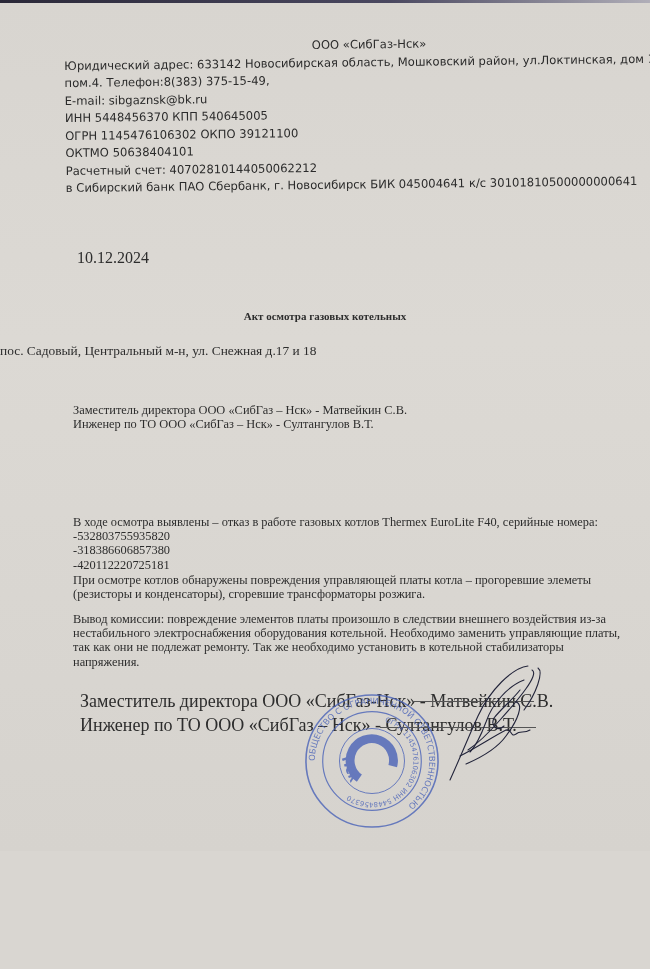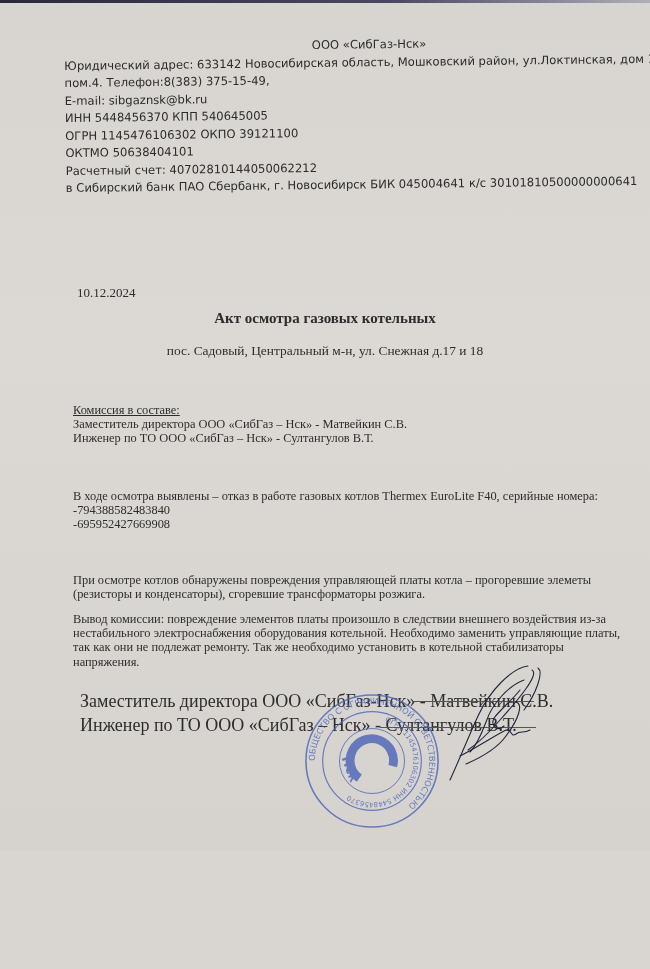--- a/index.html
+++ b/index.html
@@ -20,35 +20,35 @@
     position: absolute; left: 64px; top: 40px; width: 580px;
     font-family: "DejaVu Sans", sans-serif; font-size: 11.6px; color: #2b2b2b;
     line-height: 17.5px;
     transform: rotate(-0.7deg); transform-origin: left top;
   }
   .letterhead .company { text-align: center; padding-left: 30px; }
   .letterhead .line { white-space: nowrap; }
   .serif {
     font-family: "Liberation Serif", serif; color: #2d2d2d;
   }
-  .date { position: absolute; left: 77px; top: 249px; font-size: 13px; margin-top: 36px; }
+  .date { position: absolute; left: 77px; top: 249px; font-size: 16px; }
   .title {
     position: absolute; left: 0; width: 650px; top: 310px; text-align: center;
-    font-weight: bold; font-size: 15px;
+    font-weight: bold; font-size: 11px;
   }
   .address {
-    position: absolute; left: 0; width: 650px; top: 343px; text-align: center;
+    position: absolute; left: 0; width: 650px; top: 343px; text-align: left;
     font-size: 13.4px;
   }
   .body-text {
     position: absolute; left: 73px; width: 560px; font-size: 12.4px; line-height: 14.2px;
   }
   .commission { top: 403px; }
   .commission .head { text-decoration: underline; }
-  .findings { top: 489px; }
+  .findings { top: 515px; }
   .damage { top: 573px; }
   .conclusion { top: 612px; }
   .signatures { position: absolute; left: 80px; top: 691px; font-size: 18px; width: 560px; }
   .sig-line { position: relative; height: 24px; white-space: nowrap; }
   .sig-rule {
     position: absolute; height: 1px; background: #555;
   }
   .stamp { position: absolute; left: 303px; top: 692px; width: 138px; height: 138px; opacity: 0.8; }
   .signature { position: absolute; left: 420px; top: 660px; width: 140px; height: 130px; }
 </style>
@@ -68,29 +68,29 @@
     <div class="line">ОКТМО 50638404101</div>
     <div class="line">Расчетный счет: 40702810144050062212</div>
     <div class="line">в Сибирский банк ПАО Сбербанк, г. Новосибирск БИК 045004641 к/с 30101810500000000641</div>
   </div>
 
   <div class="serif date">10.12.2024</div>
   <div class="serif title">Акт осмотра газовых котельных</div>
   <div class="serif address">пос. Садовый, Центральный м-н, ул. Снежная д.17 и 18</div>
 
   <div class="serif body-text commission">
-    <div class="head">Комиссия в составе:</div>
     <div>Заместитель директора ООО «СибГаз – Нск» - Матвейкин С.В.</div>
     <div>Инженер по ТО ООО «СибГаз – Нск» - Султангулов В.Т.</div>
   </div>
 
   <div class="serif body-text findings">
     <div>В ходе осмотра выявлены – отказ в работе газовых котлов   Thermex EuroLite F40, серийные номера:</div>
-    <div>-794388582483840</div>
-    <div>-695952427669908</div>
+    <div>-532803755935820</div>
+    <div>-318386606857380</div>
+    <div>-420112220725181</div>
   </div>
 
   <div class="serif body-text damage">При осмотре котлов обнаружены повреждения управляющей платы котла – прогоревшие элеметы (резисторы и конденсаторы), сгоревшие трансформаторы розжига.</div>
   <div class="serif body-text conclusion">Вывод комиссии: повреждение элементов платы произошло в следствии внешнего воздействия из-за нестабильного электроснабжения оборудования котельной. Необходимо заменить управляющие платы, так как они не подлежат ремонту. Так же необходимо установить в котельной стабилизаторы напряжения.</div>
 
   <div class="serif signatures">
     <div class="sig-line">
       <span>Заместитель директора ООО «СибГаз-Нск» - Матвейкин С.В.</span>
       <div class="sig-rule" style="left:332px; top:10px; width:122px;"></div>
     </div>

